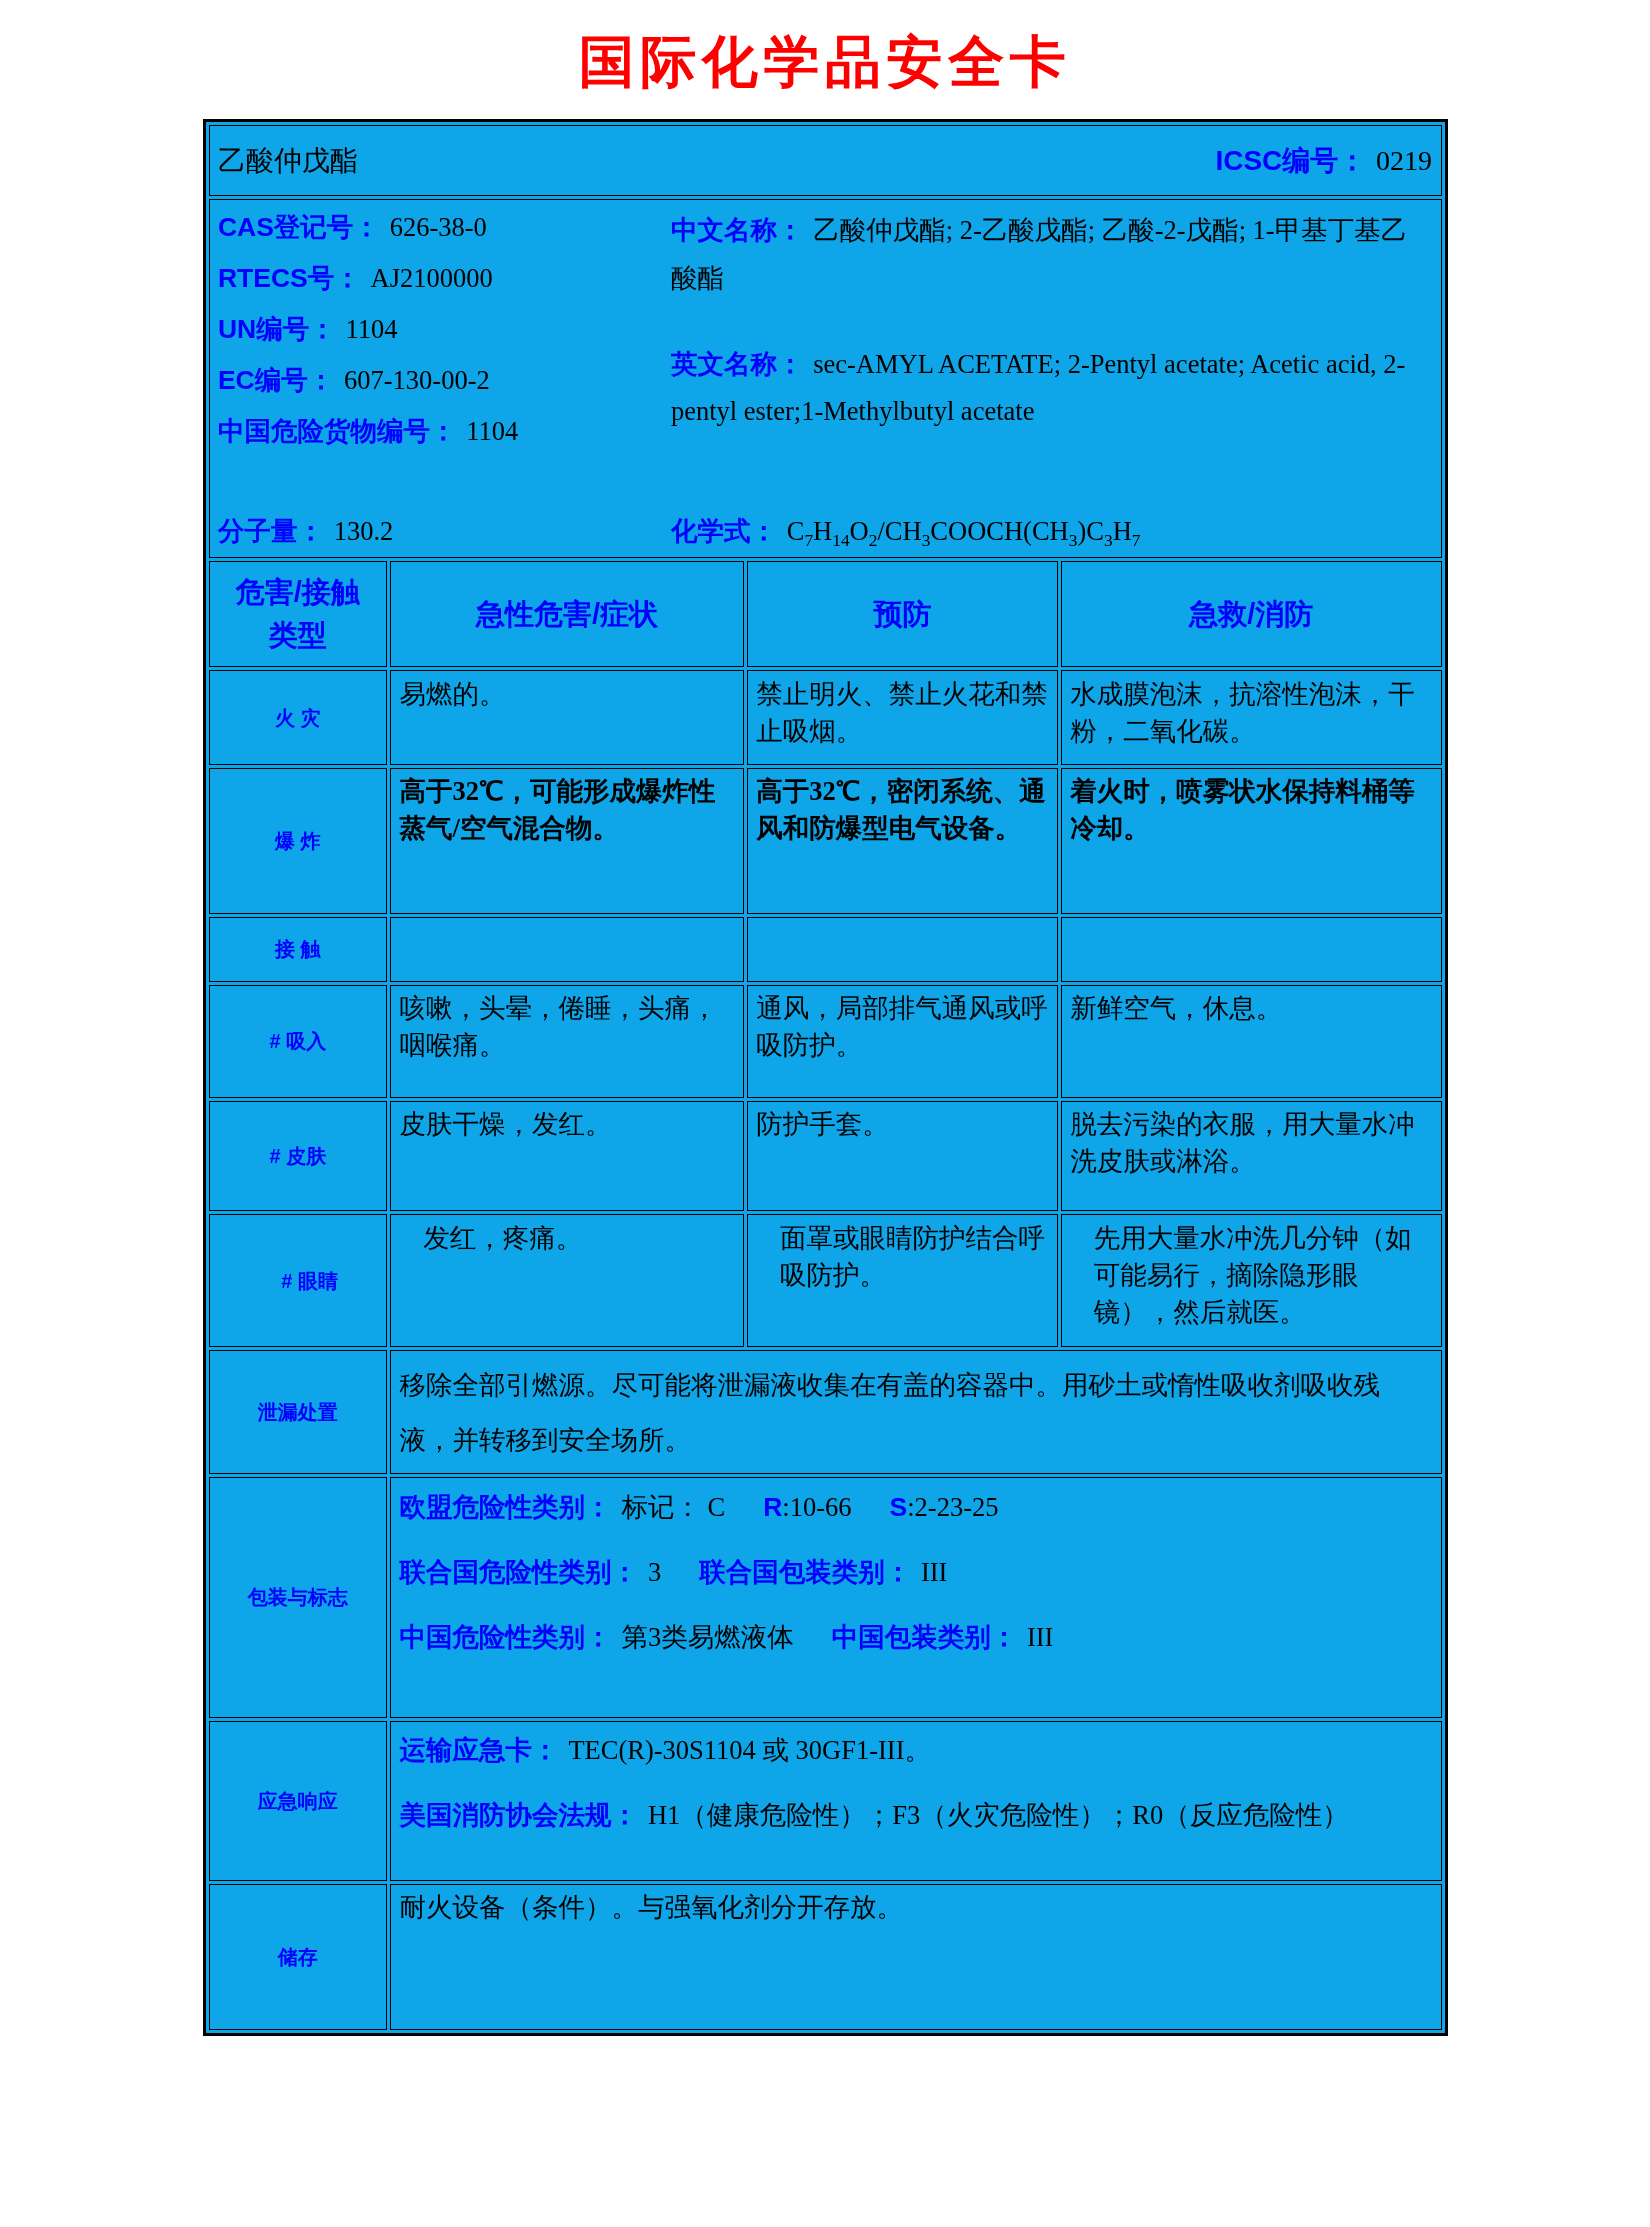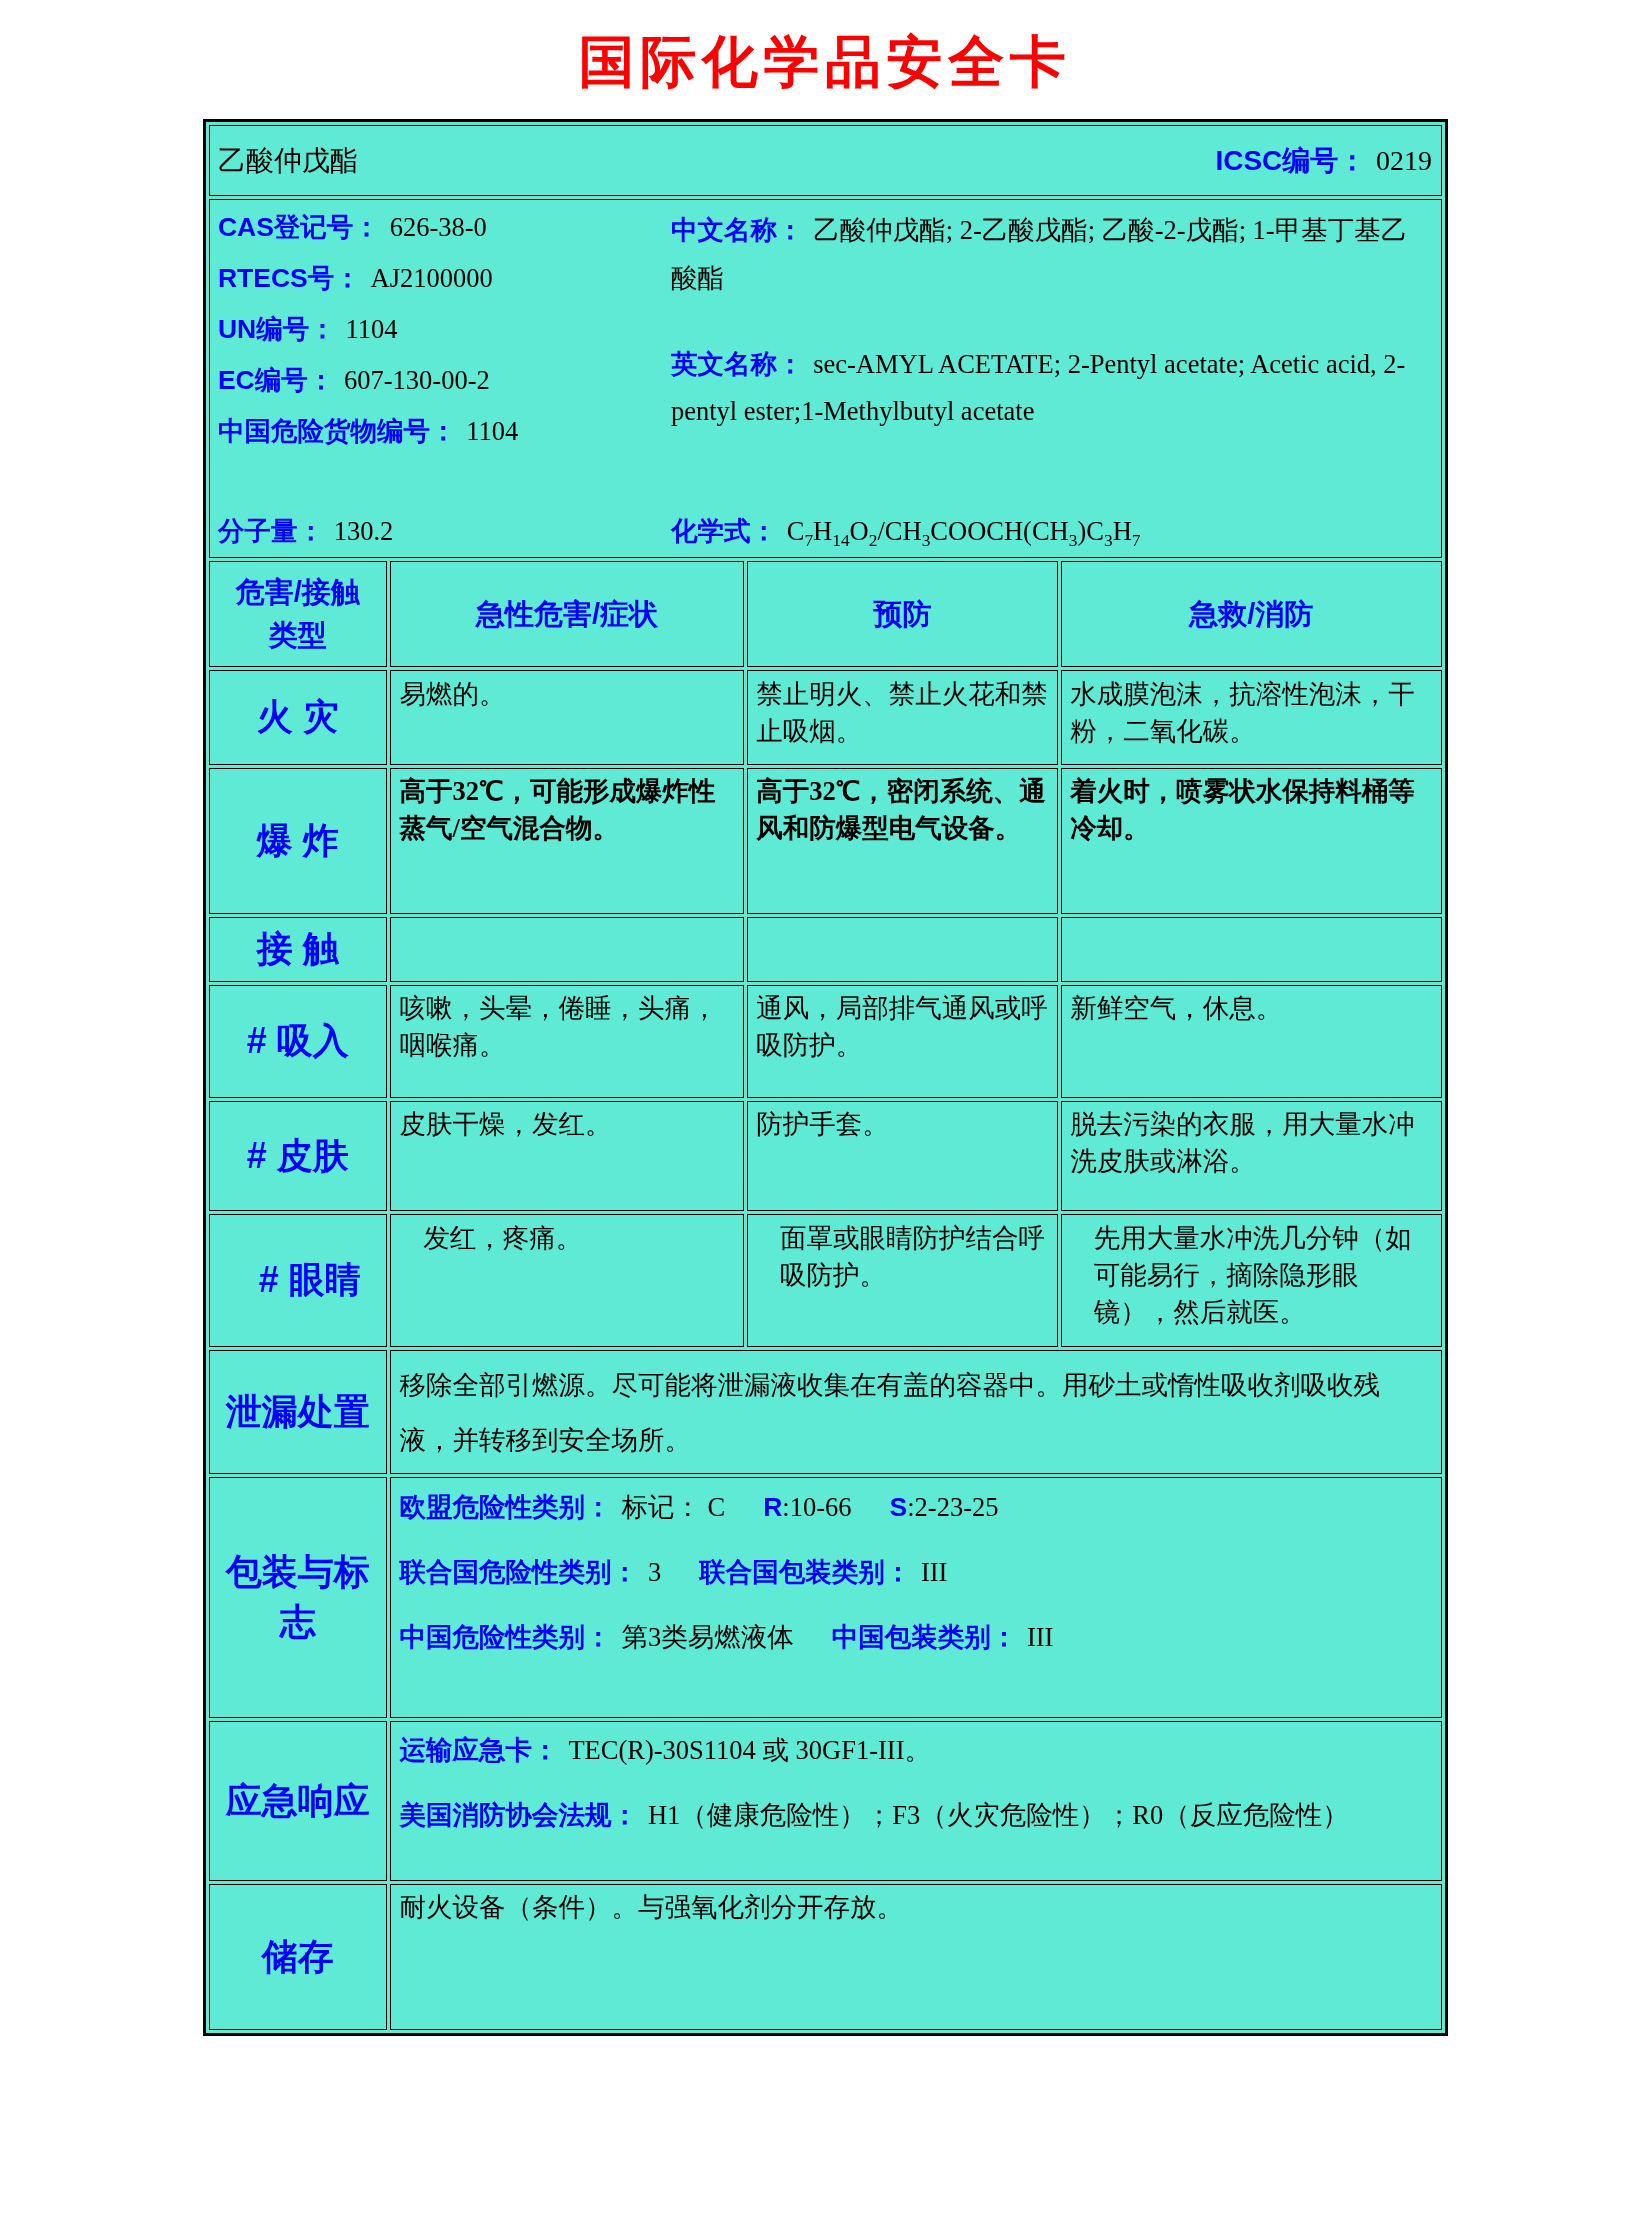--- a/index.html
+++ b/index.html
@@ -2,25 +2,25 @@
 <html style="font-size:11px"><head>
 <meta charset="utf-8">
 <style>
   html,body{margin:0;padding:0;background:#ffffff;}
   body{width:1650px;height:2227px;position:relative;overflow:hidden;
        font-family:"Liberation Serif",serif;color:#000;}
   .page-title{margin:25px 0 0 0;text-align:center;color:#ff0000;
        font-family:"Liberation Sans",sans-serif;font-weight:bold;
        font-size:56px;letter-spacing:5.6px;}
   table.card{width:1245px;margin:18px auto 0 auto;border:3.5px solid #000;
-       border-collapse:separate;border-spacing:3.5px;table-layout:fixed;background:#5eead4;}
+       border-collapse:separate;border-spacing:3.5px;table-layout:fixed;background:#0ea5e9;}
   td{border:1.4px solid #000;padding:4.2px 8.4px;font-size:26.5px;line-height:1.4;
        vertical-align:top;overflow:hidden;word-break:break-word;}
   .blue{color:#0000ff;font-family:"Liberation Sans",sans-serif;font-weight:bold;}
-  .label-cell{vertical-align:middle;text-align:center;font-size:36px;}
+  .label-cell{vertical-align:middle;text-align:center;font-size:20px;}
   .head-flex{display:flex;justify-content:space-between;align-items:center;}
   .head-cell{vertical-align:middle;font-size:28px;}
   .icsc-num{margin-left:9.8px;}
   
   .info-flex{display:flex;}
   .info-left{width:446px;flex:0 0 446px;}
   .info-left .id-line{margin:4.2px 0 14px 0;white-space:nowrap;}
   .id-line .val{margin-left:9.8px;}
   .info-right{flex:1;padding-left:7px;}
   .info-right p{margin:2.8px 0 0 0;line-height:1.8;}

